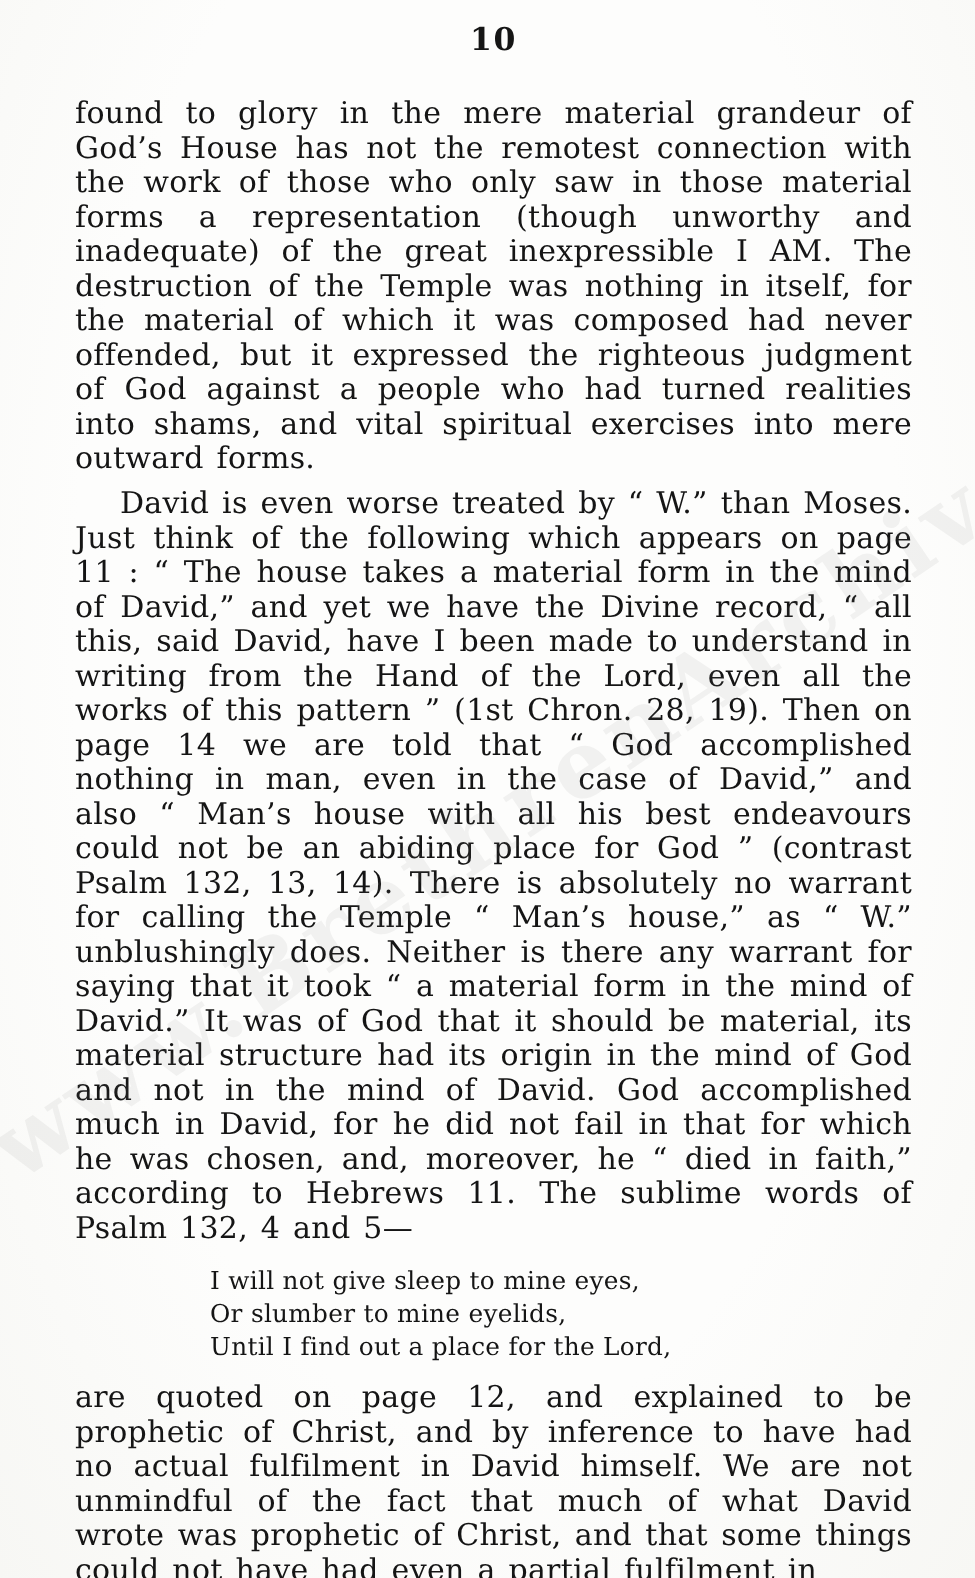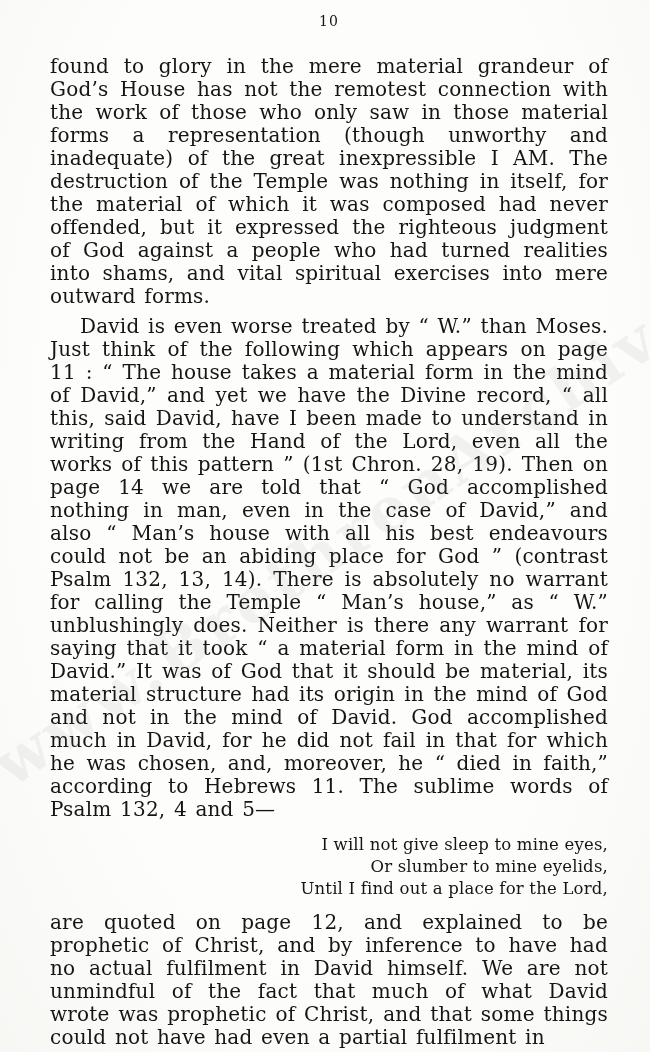--- a/index.html
+++ b/index.html
@@ -12,41 +12,41 @@
     overflow: hidden;
   }
   .page {
     position: absolute;
     inset: 0;
     padding: 13px 42px 0 50px;
     background: radial-gradient(ellipse at 50% 40%, #fdfdfc 60%, #f7f7f4 100%);
   }
   .page-number {
     text-align: center;
-    font-weight: normal;
-    font-size: 14px;
+    font-weight: bold;
+    font-size: 21px;
     letter-spacing: 1px;
     margin-bottom: 26px;
   }
   .para {
     font-size: 20px;
     line-height: 23px;
     text-align: justify;
     word-spacing: 2px;
     letter-spacing: 0.2px;
   }
   .para-gap { margin-top: 7px; }
   .indent { text-indent: 30px; }
   .verse {
     margin: 13px 0 11px 70px;
     font-size: 16.5px;
     line-height: 22px;
     letter-spacing: 0.2px;
   }
-  .verse div { text-align: right; margin-left: 20px; }
+  .verse div { text-align: left; margin-left: 20px; }
   .watermark {
     position: absolute;
     left: -70px;
     top: 48%;
     width: 820px;
     transform: rotate(-34deg);
     transform-origin: 50% 50%;
     font-size: 62px;
     font-weight: bold;
     letter-spacing: 4px;

